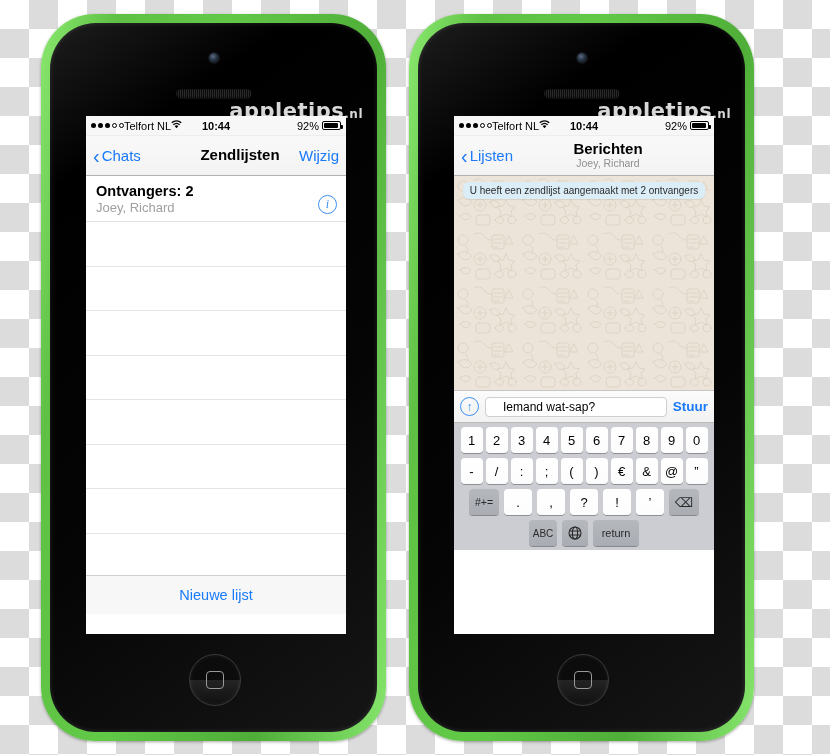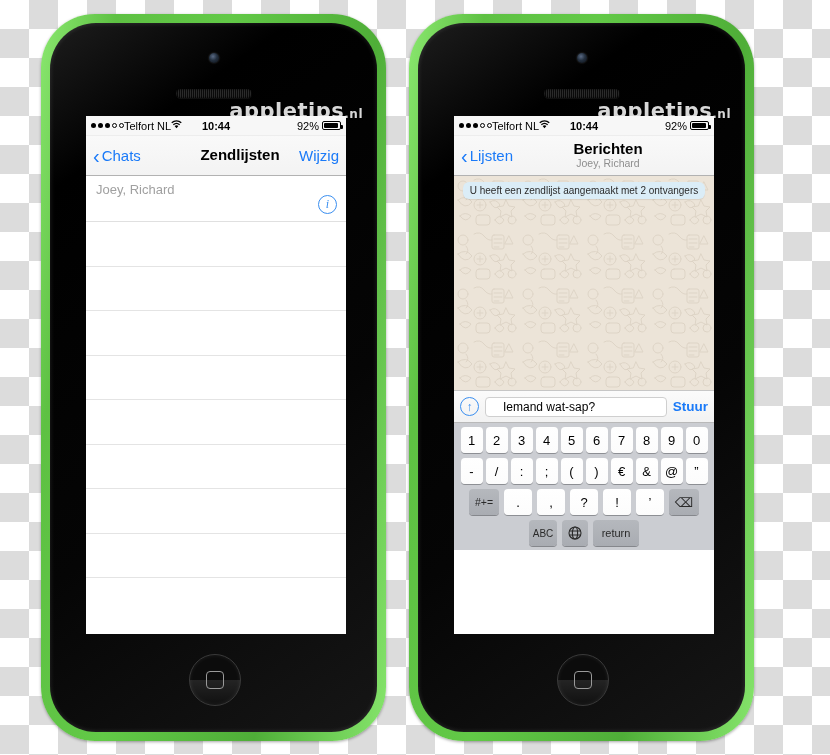--- a/index.html
+++ b/index.html
@@ -229,31 +229,33 @@
           <span>Chats</span>
         </div>
         <div class="nav-titles">
           <div class="nav-title">Zendlijsten</div>
         </div>
         <div class="nav-right">Wijzig</div>
       </div>
 
       <div class="list-body">
         <div class="row-first">
+          <div class="row-title">Ontvangers: 2</div>
           <div class="row-sub">Joey, Richard</div>
           <div class="info-btn">i</div>
         </div>
         <div class="empty-row"></div>
         <div class="empty-row"></div>
         <div class="empty-row"></div>
         <div class="empty-row"></div>
         <div class="empty-row"></div>
         <div class="empty-row"></div>
         <div class="empty-row"></div>
         <div class="empty-row"></div>
+        <div class="list-footer">Nieuwe lijst</div>
       </div>
 
     </div>
   </div>
 
   <div class="phone right">
     <div class="bezel-green"></div>
     <div class="bezel-black">
       <div class="camera"></div>
       <div class="speaker"></div>

